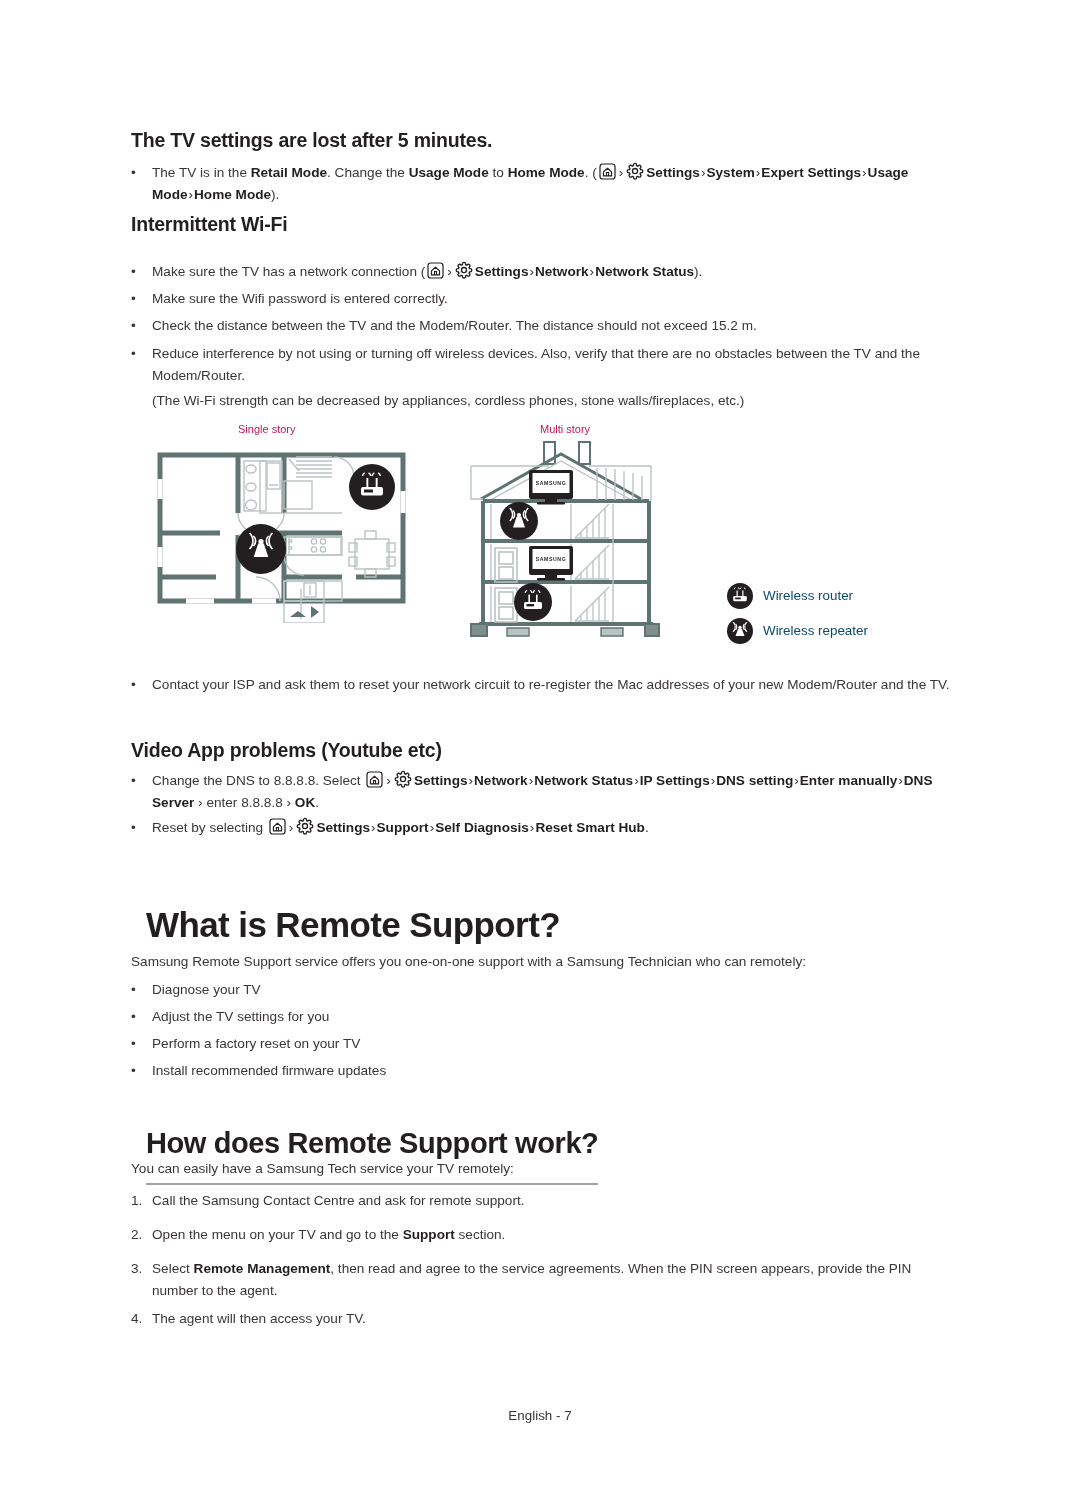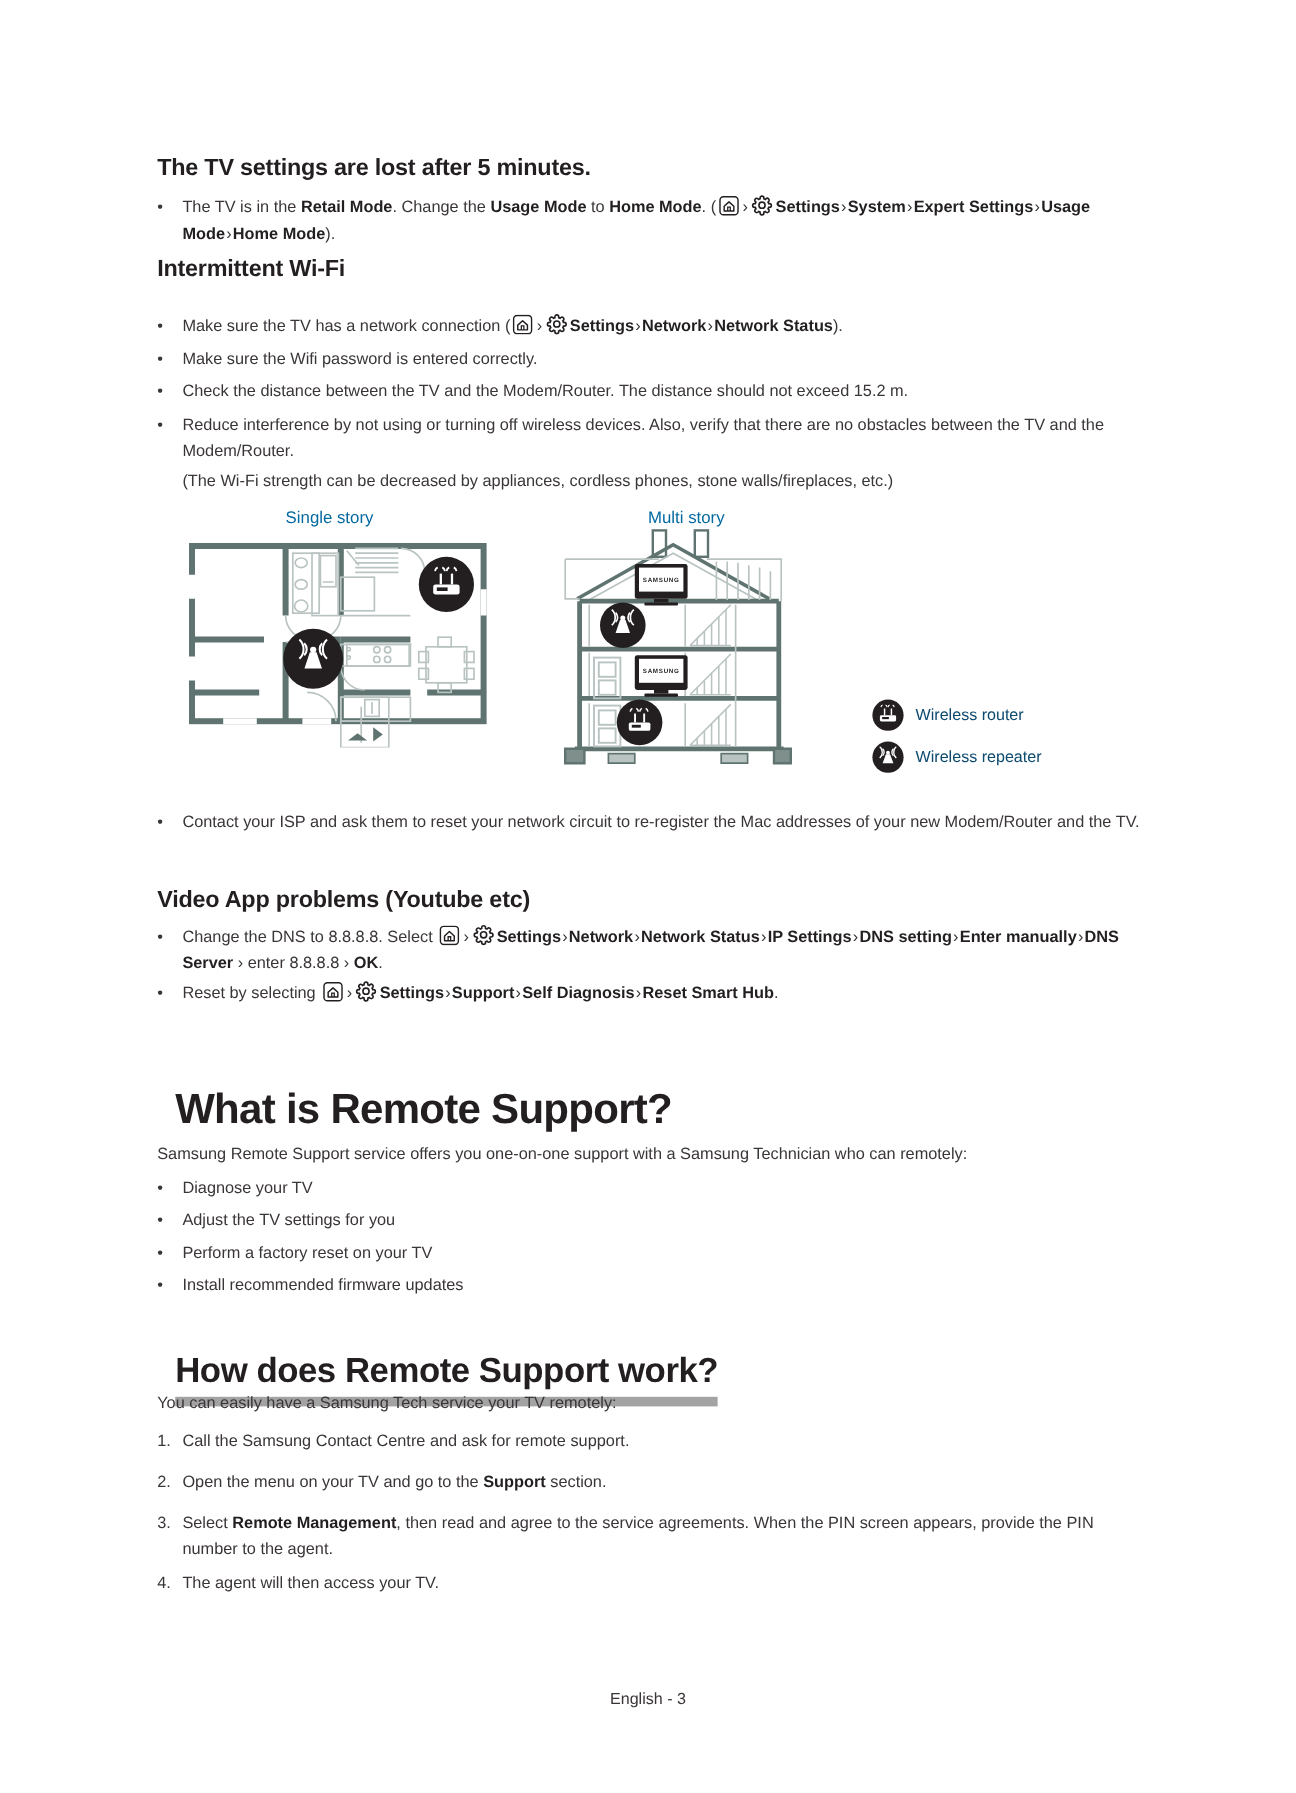--- a/index.html
+++ b/index.html
@@ -37,22 +37,22 @@
     font-weight: bold;
     letter-spacing: -0.6px;
     color: #231f20;
     margin: 15px;
     line-height: 1.15;
   }
   h1.big-head.ruled {
     font-size: 29px;
     letter-spacing: -0.4px;
     display: inline-block;
-    border-bottom: 8px solid #a3a3a3;
-    padding-bottom: 4px;
+    border-bottom: 2px solid #a3a3a3;
+    padding-bottom: 23px;
   }
 
   
   p.para {
     font-size: 13.6px;
     line-height: 1.62;
     margin: 0;
     color: #3a3539;
   }
   .li {
@@ -92,22 +92,22 @@
   
   .diagram-wrap {
     position: absolute;
     left: 0;
     top: 418px;
     width: 818px;
     height: 250px;
   }
   .fig-label {
     position: absolute;
-    font-size: 14px;
-    color: #0369a1;
+    font-size: 11px;
+    color: #be185d;
     white-space: nowrap;
   }
   .legend {
     position: absolute;
     left: 596px;
     top: 160px;
   }
   .legend-row {
     display: flex;
     align-items: center;
@@ -534,15 +534,15 @@
   <div class="li num abs" style="top:1258px; width:805px;">
     <span class="marker">3.</span>
     <span><span>Select </span><b>Remote Management</b><span>, then read and agree to the service agreements. When the PIN screen appears, provide the PIN number to the agent.</span></span>
   </div>
 
   <div class="li num abs" style="top:1308px; width:800px;">
     <span class="marker">4.</span>
     <span>The agent will then access your TV.</span>
   </div>
 
-  <div class="footer">English - 3</div>
+  <div class="footer">English - 7</div>
 
 </div>
 
 </body></html>

